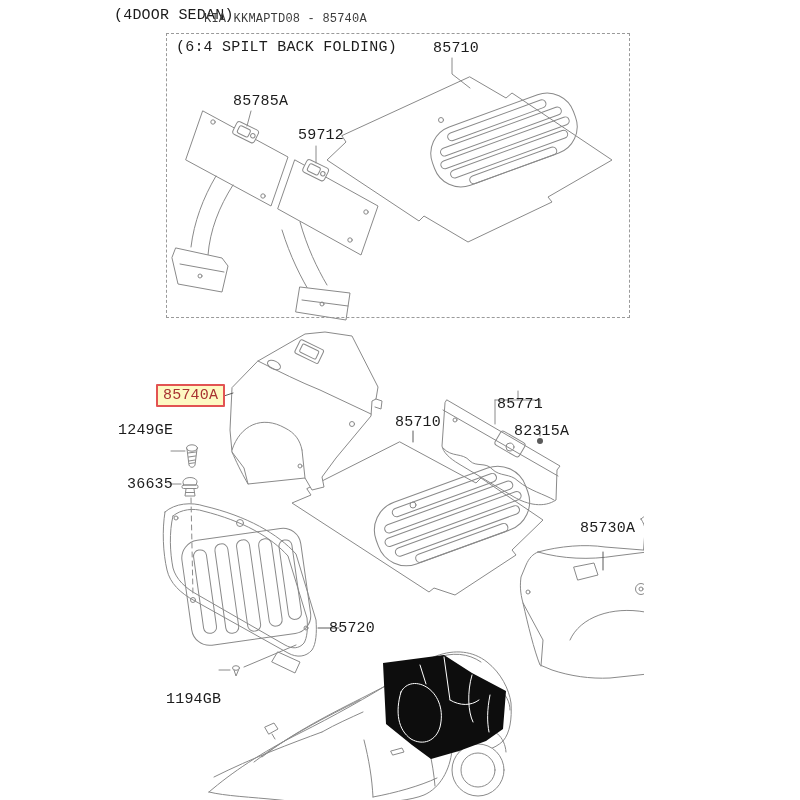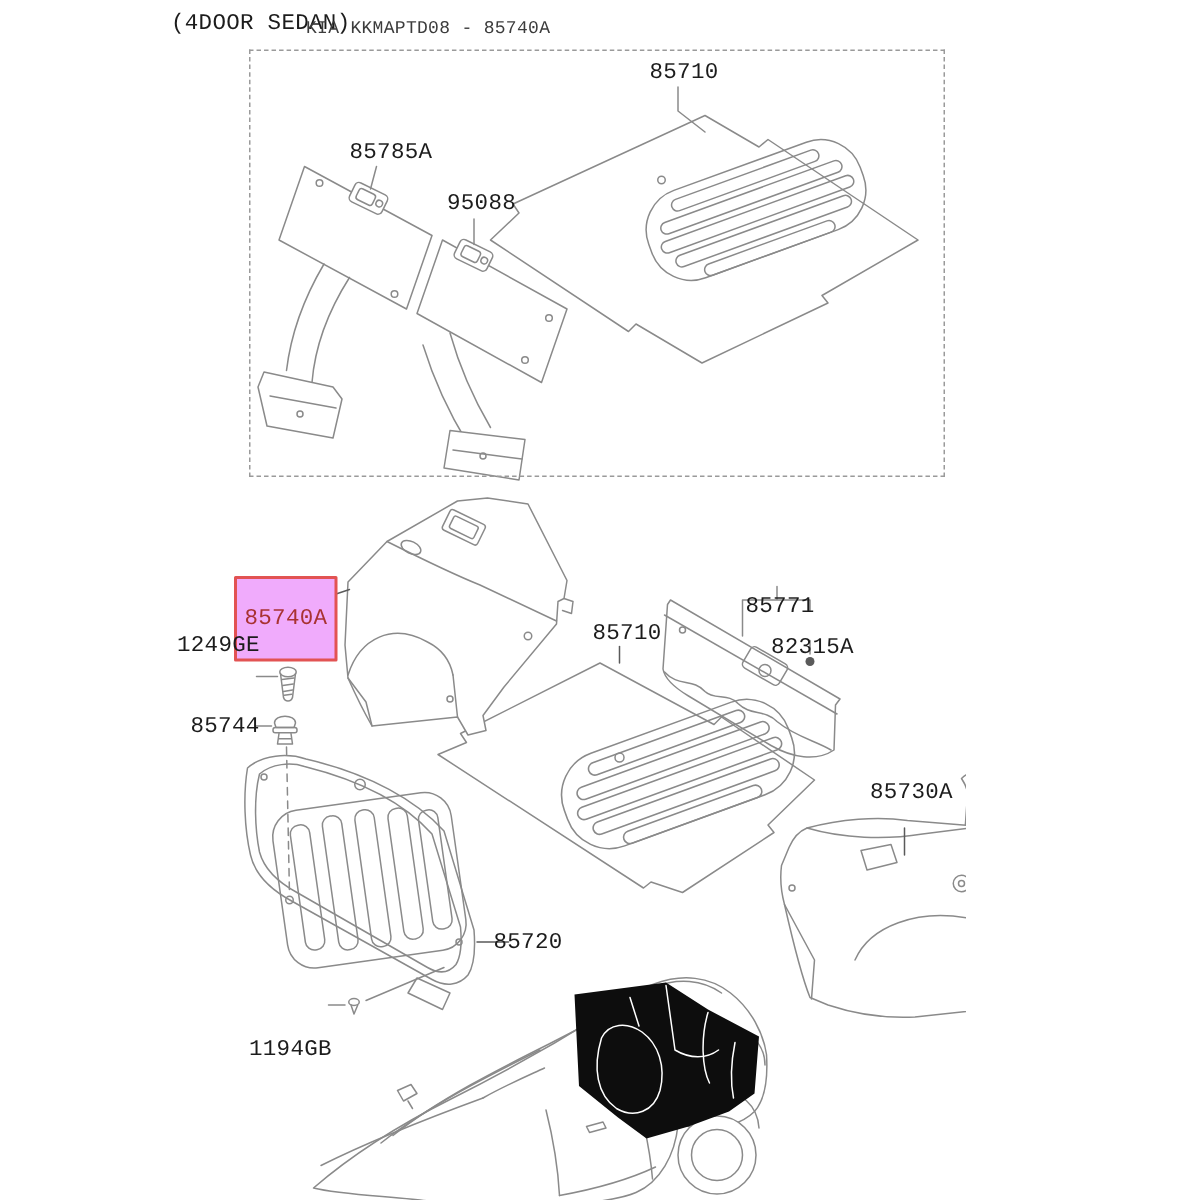--- a/index.html
+++ b/index.html
@@ -11,22 +11,22 @@
   svg.art .w{fill:#ffffff;}
   svg.art .blk{fill:#0d0d0d;stroke:none;}
   svg.art .wl{stroke:#ffffff;}
   svg.art .dk{stroke:#5a5a5a;}
   svg.art .dot{fill:#5a5a5a;stroke:none;}
   svg.art .hatch{stroke:none;}
   .lbl{position:absolute;font-size:15px;color:#1c1c1c;white-space:nowrap;letter-spacing:.2px;}
   .lbl-sm{font-size:12px;color:#3c3c3c;}
   .inset-box{position:absolute;left:166px;top:33px;width:462px;height:283px;
              border:1.5px dashed #9a9a9a;}
-  .hl{background:#f0abfc;border:2px solid #e25353;color:#a83232;
-      padding:18px 5px;border-radius:1px;text-align:center;}
+  .hl{background:#fef9c3;border:2px solid #e25353;color:#a83232;
+      padding:1px 5px;border-radius:1px;text-align:center;}
 </style>
 </head>
 <body>
 
 <div id="stage">
 
   <svg class="art" width="800" height="800" viewBox="0 0 800 800">
     <defs>
       <pattern id="hb" patternUnits="userSpaceOnUse" width="5" height="5" patternTransform="rotate(120)">
         <line x1="0" y1="0" x2="0" y2="5" stroke="#8a8a8a" stroke-width="1"></line>
@@ -207,27 +207,28 @@
       <path class="wl" d="M472,675 C467,692 468,712 473,722"></path>
       <path class="wl" d="M420,665 L426,684"></path>
       <path class="wl" d="M490,695 C487,710 487,722 489,732"></path>
     </g>
   </svg>
 
   <div class="lbl" style="left:114px;top:7px;">(4DOOR SEDAN)</div>
   <div class="lbl lbl-sm" style="left:204px;top:12px;">KIA KKMAPTD08 - 85740A</div>
 
   <div class="inset-box"></div>
+  <div class="lbl" style="left:176px;top:39px;">(6:4 SPILT BACK FOLDING)</div>
 
   <div class="lbl" style="left:221px;top:93px;margin-left:12px;">85785A</div>
-  <div class="lbl" style="left:298px;top:127px;">95088</div>
+  <div class="lbl" style="left:298px;top:127px;">59712</div>
   <div class="lbl" style="left:433px;top:40px;">85710</div>
 
   <div class="lbl hl" style="left:156px;top:384px;">85740A</div>
   <div class="lbl" style="left:118px;top:422px;">1249GE</div>
-  <div class="lbl" style="left:127px;top:476px;">85744</div>
+  <div class="lbl" style="left:127px;top:476px;">36635</div>
   <div class="lbl" style="left:497px;top:372px;margin-top:24px;">85771</div>
   <div class="lbl" style="left:514px;top:423px;">82315A</div>
   <div class="lbl" style="left:395px;top:414px;">85710</div>
   <div class="lbl" style="left:580px;top:520px;">85730A</div>
   <div class="lbl" style="left:329px;top:620px;">85720</div>
   <div class="lbl" style="left:166px;top:691px;">1194GB</div>
 </div>
 
 </body></html>

